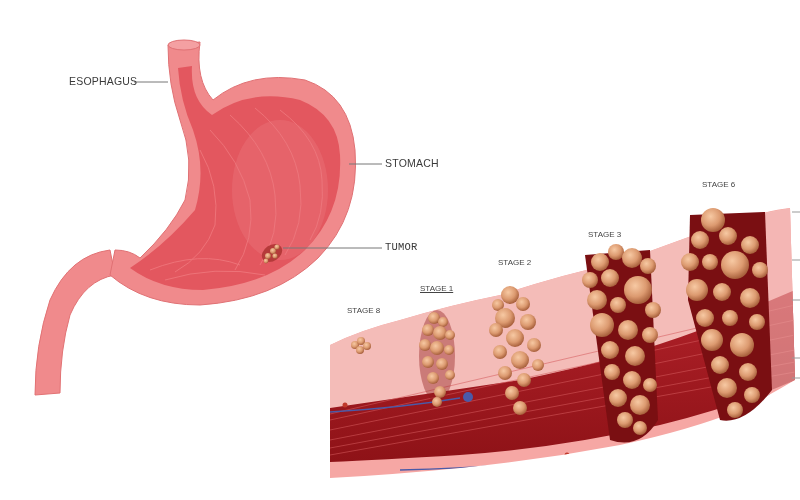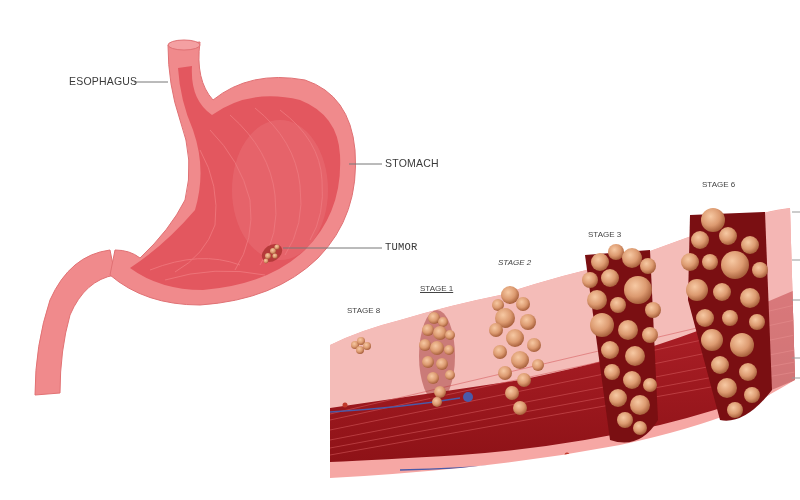--- a/index.html
+++ b/index.html
@@ -199,15 +199,15 @@
     <line x1="792" y1="378" x2="800" y2="378"></line>
   </g>
 </svg>
 
 <div class="label" style="left:55px; top:75px;padding-left:14px;">ESOPHAGUS</div>
 <div class="label" style="left:385px; top:157px;">STOMACH</div>
 <div class="label" style="left:385px; top:241px;font-family:Liberation Mono, monospace;">TUMOR</div>
 
 <div class="stage-label" style="left:347px; top:306px;">STAGE 8</div>
 <div class="stage-label" style="left:420px; top:284px;text-decoration:underline;">STAGE 1</div>
-<div class="stage-label" style="left:498px; top:258px;font-style:italic;">STAGE 2</div>
+<div class="stage-label" style="left:498px; top:258px;">STAGE 2</div>
 <div class="stage-label" style="left:588px; top:222px;margin-top:8px;">STAGE 3</div>
 <div class="stage-label" style="left:702px; top:180px;">STAGE 6</div>
 
 </body></html>

